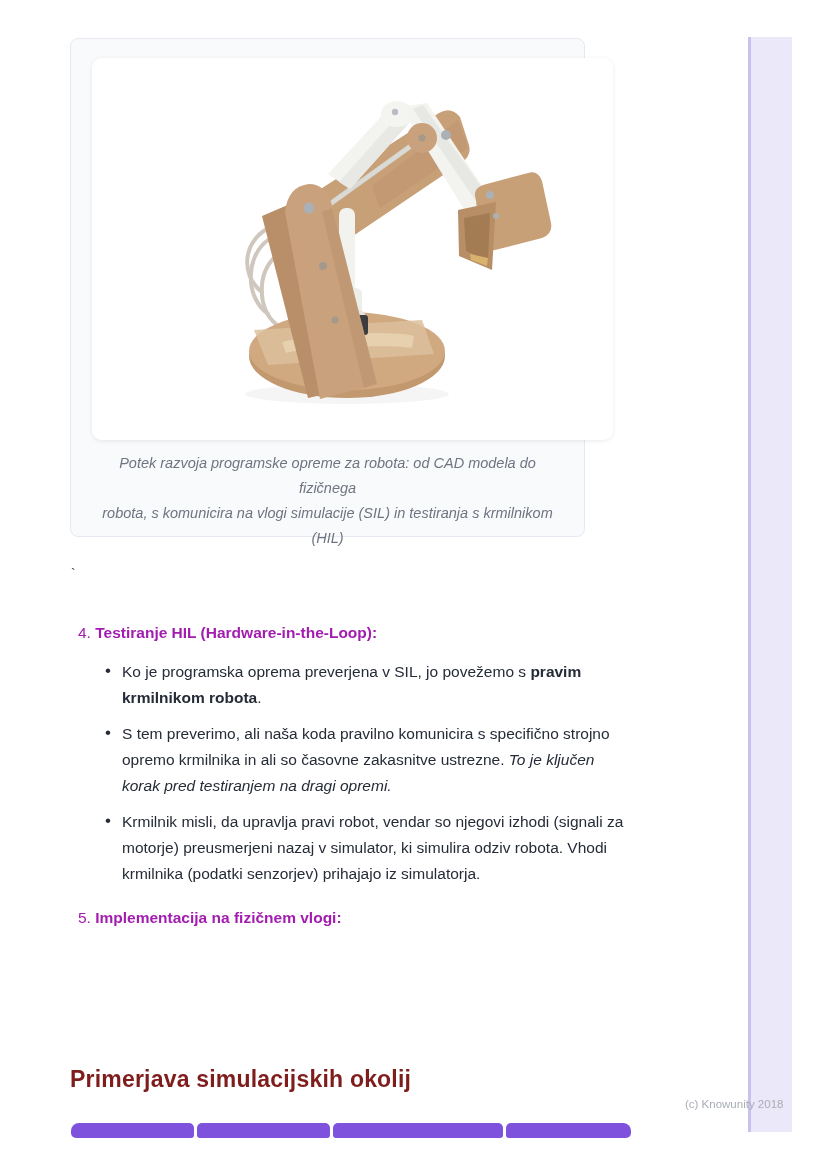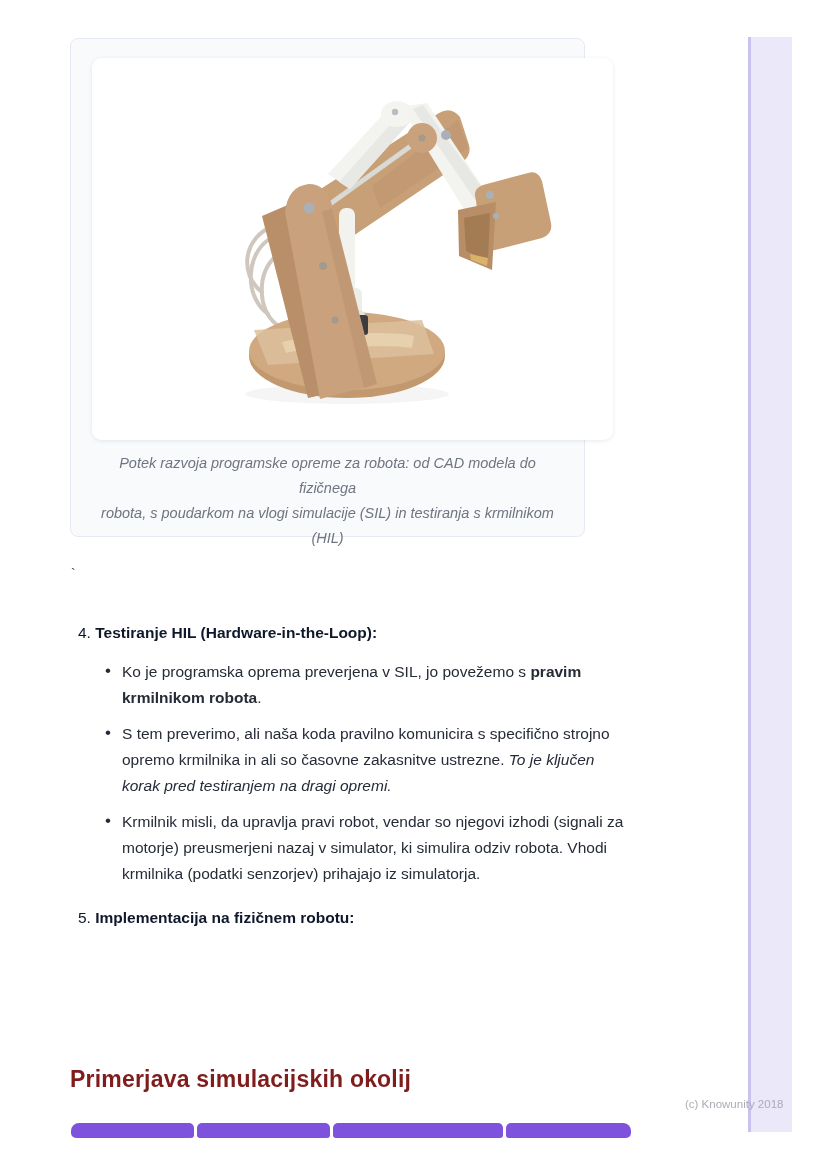--- a/index.html
+++ b/index.html
@@ -78,21 +78,21 @@
     width: 565px;
     list-style: none;
     color: #252b37;
     font-size: 15.5px;
   }
   .steps > li { margin-bottom: 18px; }
   .step-title {
     padding-left: 8px;
     line-height: 26px;
     margin-bottom: 13px;
-    color: #0f172a;
+    color: #a21caf;
   }
   .step-num { font-weight: normal; }
   .step-title-text { font-weight: bold; }
   .bullets {
     list-style: none;
     margin-left: 52px;
     width: 513px;
   }
   .bullets li {
     position: relative;
@@ -210,37 +210,37 @@
         <path d="M193 154 Q196 128 217 126 Q234 126 240 147 L285 326 L228 341 Z" fill="#c9a17c"></path>
         <path d="M240 150 L285 326 L272 330 L230 154 Z" fill="#bc946f" opacity="0.65"></path>
 
         <circle cx="217" cy="150" r="5.5" fill="#aab0b6"></circle>
         <circle cx="231" cy="208" r="4" fill="#a39a8d"></circle>
         <circle cx="243" cy="262" r="3.5" fill="#a39a8d"></circle>
       </svg>
     </div>
     <figcaption class="figure-caption">
       <span>Potek razvoja programske opreme za robota: od CAD modela do fizičnega</span>
-      <span>robota, s poudarkom na vlogi simulacije (SIL) in testiranja s krmilnikom (HIL)</span>
+      <span>robota, s komunicira na vlogi simulacije (SIL) in testiranja s krmilnikom (HIL)</span>
     </figcaption>
   </figure>
 
   <div class="stray">`</div>
 
   <ol class="steps" id="steps-list">
       <li>
         <div class="step-title"><span class="step-num">4. </span><span class="step-title-text">Testiranje HIL (Hardware-in-the-Loop):</span></div>
         <ul class="bullets">
           <li><span>Ko je programska oprema preverjena v SIL, jo povežemo s </span><span class="b">pravim krmilnikom robota</span><span>.</span></li>
           <li><span>S tem preverimo, ali naša koda pravilno komunicira s specifično strojno opremo krmilnika in ali so časovne zakasnitve ustrezne. </span><span class="i">To je ključen korak pred testiranjem na dragi opremi.</span></li>
           <li><span>Krmilnik misli, da upravlja pravi robot, vendar so njegovi izhodi (signali za motorje) preusmerjeni nazaj v simulator, ki simulira odziv robota. Vhodi krmilnika (podatki senzorjev) prihajajo iz simulatorja.</span></li>
         </ul>
       </li>
       <li>
-        <div class="step-title"><span class="step-num">5. </span><span class="step-title-text">Implementacija na fizičnem robotu:</span></div>
+        <div class="step-title"><span class="step-num">5. </span><span class="step-title-text">Implementacija na fizičnem vlogi:</span></div>
       </li>
     </ol>
 
   <h2 class="section-heading">Primerjava simulacijskih okolij</h2>
 
   <div class="table-bar" id="table-bar">
       <div class="bar-seg" style="width: 123px; background: rgb(126, 82, 221);"></div>
       <div class="bar-seg" style="width: 133px; background: rgb(126, 82, 221);"></div>
       <div class="bar-seg" style="width: 170px; background: rgb(126, 82, 221);"></div>
       <div class="bar-seg" style="width: 125px; background: rgb(126, 82, 221);"></div>

